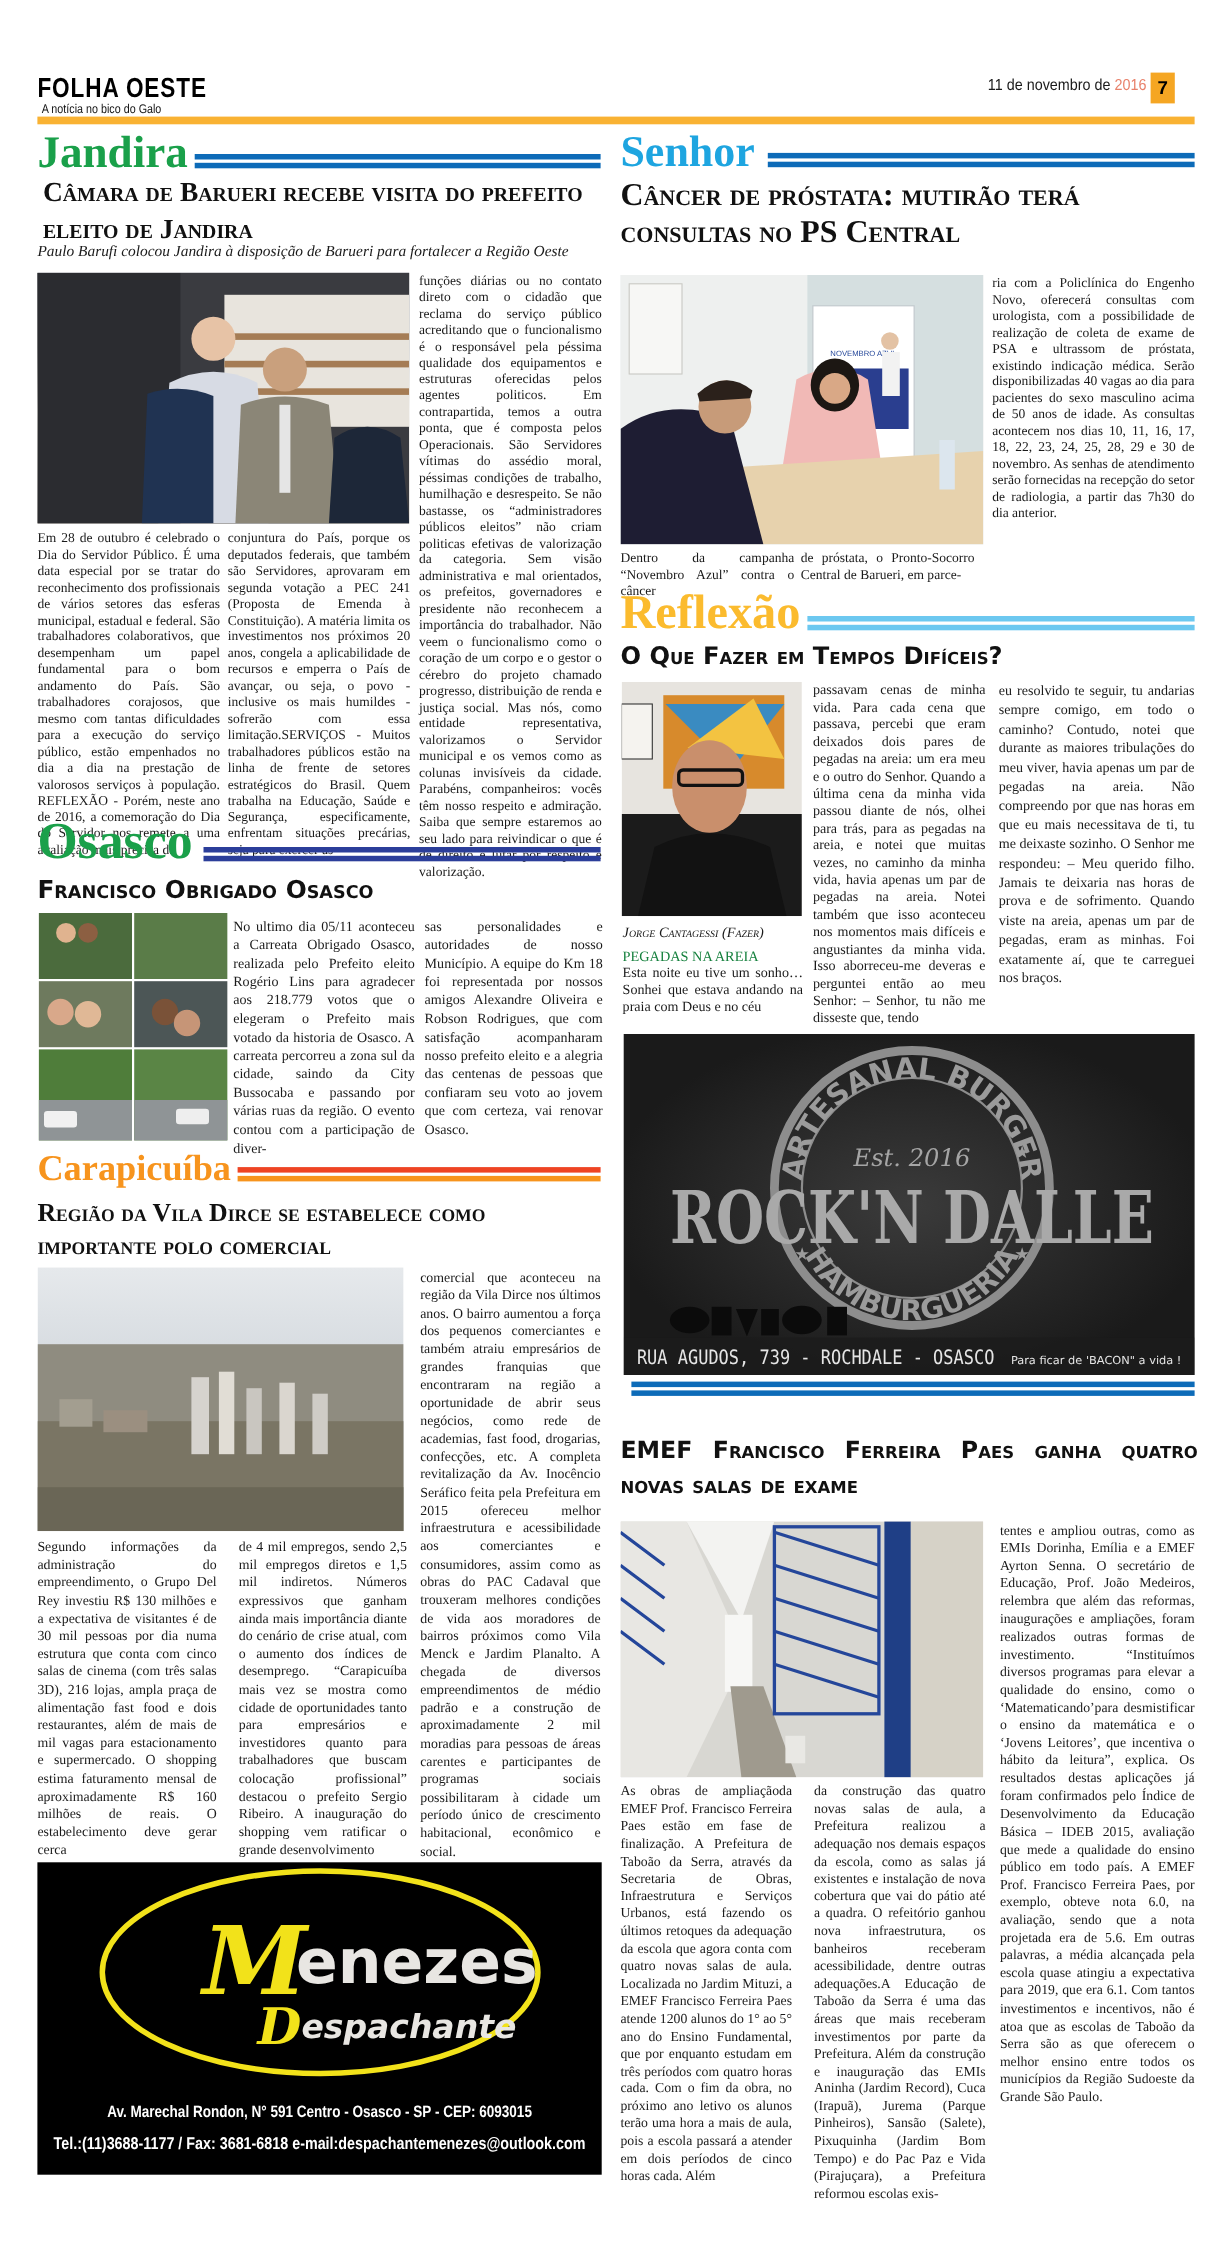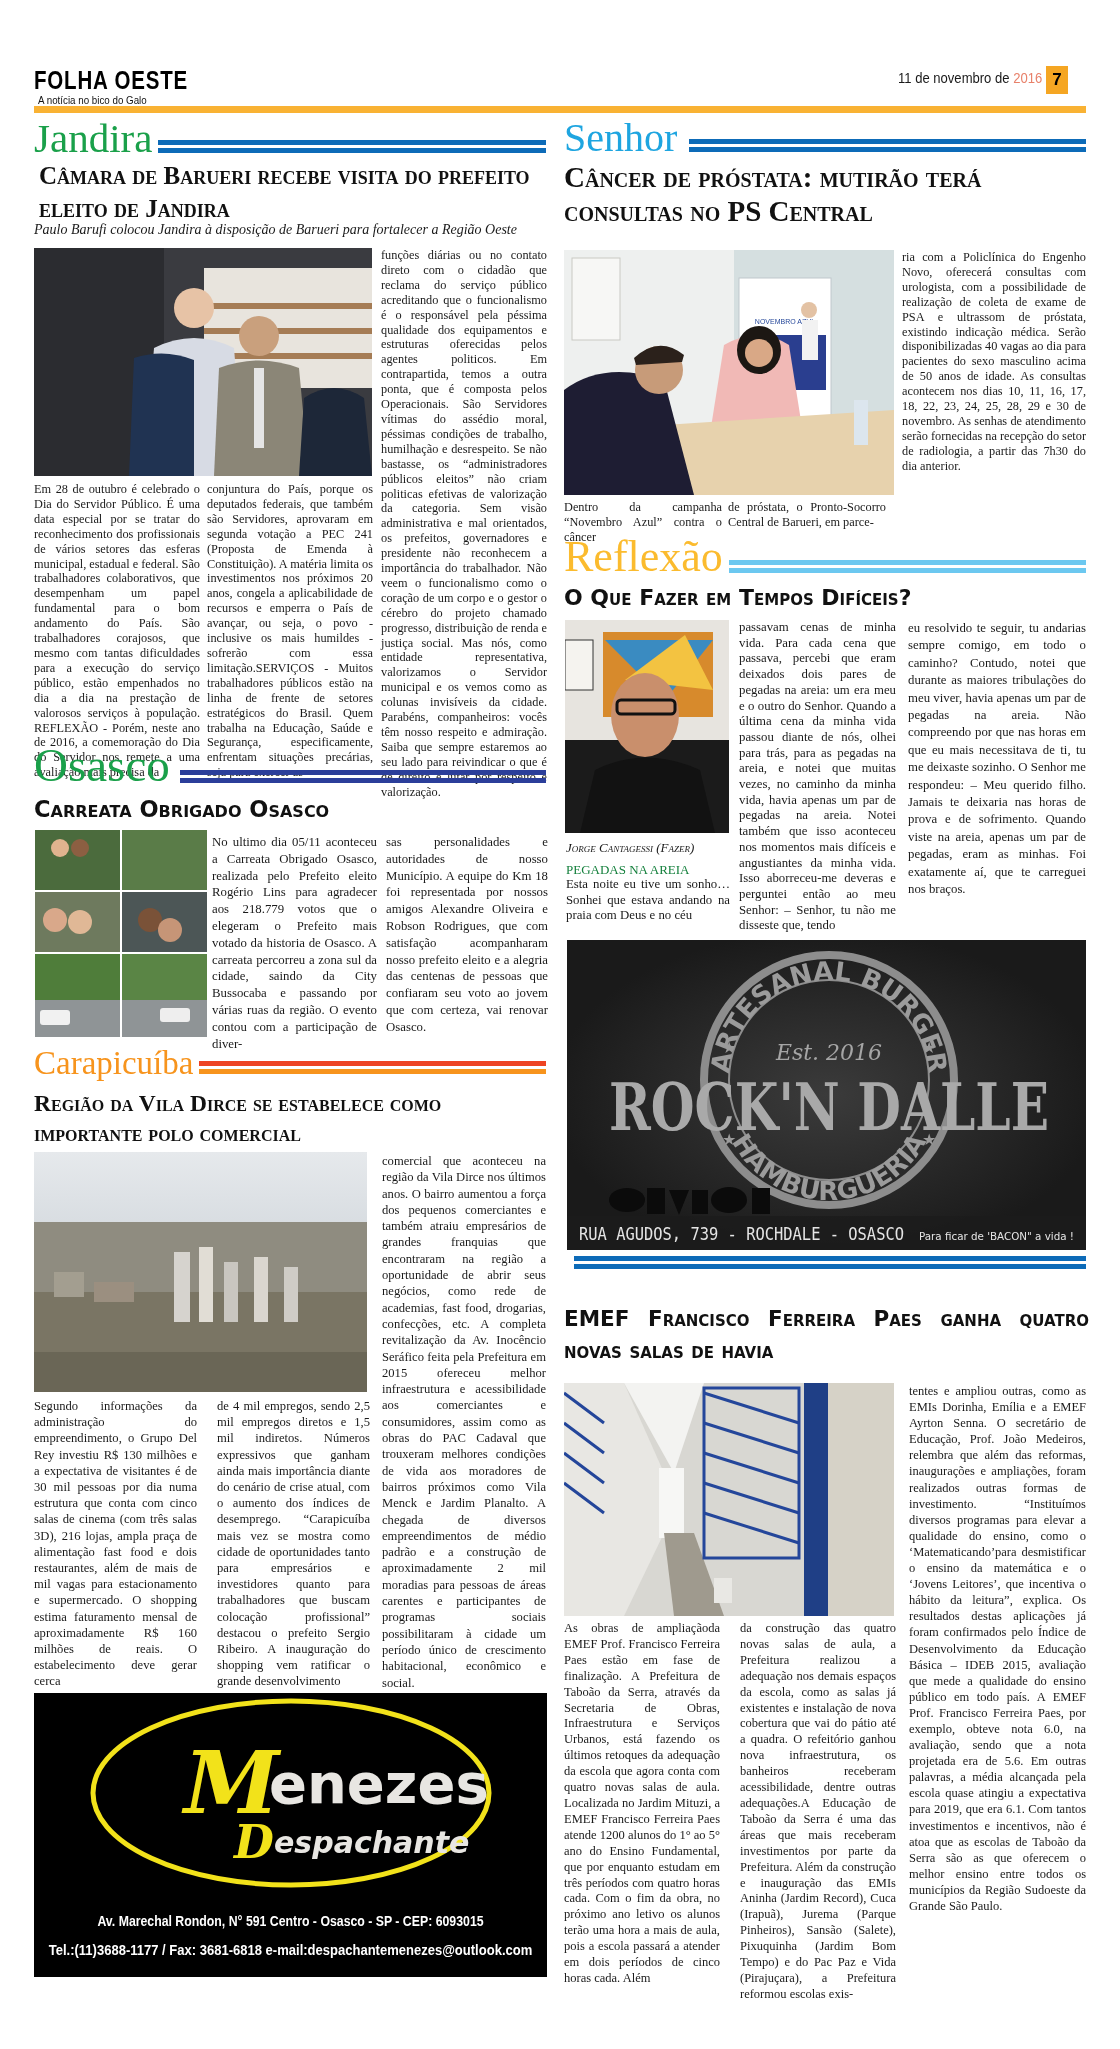--- a/index.html
+++ b/index.html
@@ -11,21 +11,21 @@
   
   .mast-title { left: 34px; top: 66px; font-family: "Liberation Sans", sans-serif; font-weight: bold; font-size: 25px; letter-spacing: 1px; transform: scaleX(0.82); transform-origin: left; color: #000; }
   .mast-sub { left: 38px; top: 94px; font-family: "Liberation Sans", sans-serif; font-size: 11.5px; transform: scaleX(0.85); transform-origin: left; color: #111; }
   .mast-date { right: 78px; top: 70px; font-family: "Liberation Sans", sans-serif; font-size: 14.5px; transform: scaleX(0.9); transform-origin: right; }
   .mast-date .yr { color: #e8816a; }
   .page-num { left: 1046px; top: 66px; width: 22px; height: 28px; background: #f5a623; font-family: "Liberation Sans", sans-serif; font-weight: bold; font-size: 17px; text-align: center; line-height: 28px; color: #000; }
   .mast-bar { left: 34px; top: 106px; width: 1052px; height: 7px; background: #f9b233; }
 
   
   .sec { display: flex; align-items: flex-end; }
-  .sec-name { font-family: "Liberation Serif", serif; font-weight: normal; line-height: 1; white-space: nowrap; }
+  .sec-name { font-family: "Liberation Serif", serif; font-weight: bold; line-height: 1; white-space: nowrap; }
   .rules { flex: 1; margin-left: 6px; margin-bottom: 6px; }
   .rules div { height: 5px; }
   .rules div + div { margin-top: 3px; }
 
   .headline-sans { font-family: "DejaVu Sans", sans-serif; font-weight: bold; font-variant: small-caps; color: #111; line-height: 1.3; }
   .headline-serif { font-family: "Liberation Serif", serif; font-weight: bold; font-variant: small-caps; color: #111; line-height: 1.25; }
 
   .col { font-size: 12.3px; line-height: 14.9px; text-align: justify; hyphens: manual; color: #1a1a1a; }
 
   .photo { overflow: hidden; }
@@ -137,21 +137,21 @@
 <div class="abs col" style="left:739px; top:620px; width:157px; font-size:12.8px; line-height:15.7px;">passavam cenas de minha vida. Para cada cena que passava, percebi que eram deixados dois pares de pegadas na areia: um era meu e o outro do Senhor. Quando a última cena da minha vida passou diante de nós, olhei para trás, para as pegadas na areia, e notei que muitas vezes, no caminho da minha vida, havia apenas um par de pegadas na areia. Notei também que isso aconteceu nos momentos mais difíceis e angustiantes da minha vida. Isso aborreceu-me deveras e perguntei então ao meu Senhor: – Senhor, tu não me disseste que, tendo</div>
 <div class="abs col" style="left:908px; top:620px; width:178px; font-size:12.8px; line-height:17.4px;">eu resolvido te seguir, tu andarias sempre comigo, em todo o caminho? Contudo, notei que durante as maiores tribulações do meu viver, havia apenas um par de pegadas na areia. Não compreendo por que nas horas em que eu mais necessitava de ti, tu me deixaste sozinho. O Senhor me respondeu: – Meu querido filho. Jamais te deixaria nas horas de prova e de sofrimento. Quando viste na areia, apenas um par de pegadas, eram as minhas. Foi exatamente aí, que te carreguei nos braços.</div>
 
 <div class="abs sec" style="left:34px; top:742px; width:512px;">
   <span class="sec-name" style="font-size:47px; color:#1aa04a;">Osasco</span>
   <div class="rules" style="margin-left:10px;">
       <div style="background:#2b3e9a"></div>
       <div style="background:#2b3e9a"></div>
     </div>
 </div>
-<div class="abs headline-sans" style="left:34px; top:795px; width:515px; font-size:22.5px;">Carreata Obrigado Osasco</div>
+<div class="abs headline-sans" style="left:34px; top:795px; width:515px; font-size:22.5px;">Francisco Obrigado Osasco</div>
 
 <div class="abs photo" style="left:35px; top:830px; width:172px; height:207px;">
   <svg width="172" height="207" viewBox="0 0 172 207">
     <rect width="172" height="207" fill="#fff"></rect>
     <rect x="0" y="0" width="85" height="60" fill="#4b6b3d"></rect>
     <rect x="87" y="0" width="85" height="60" fill="#5a7c48"></rect>
     <rect x="0" y="62" width="85" height="60" fill="#6e7a5e"></rect>
     <rect x="87" y="62" width="85" height="60" fill="#4c5656"></rect>
     <rect x="0" y="124" width="85" height="83" fill="#4f7d3a"></rect>
     <rect x="87" y="124" width="85" height="83" fill="#5a8545"></rect>
@@ -244,21 +244,21 @@
     <text x="352" y="300" font-family="DejaVu Sans, sans-serif" font-size="10" fill="#e5e5e5" textLength="155" lengthAdjust="spacingAndGlyphs">Para ficar de 'BACON" a vida !</text>
   </svg>
 </div>
 
 <div class="abs sec" style="left:564px; top:1256px; width:522px;">
   <div class="rules" style="margin-left:10px;">
       <div style="background:#0d6bb8"></div>
       <div style="background:#0d6bb8"></div>
     </div>
 </div>
-<div class="abs headline-sans" style="left:564px; top:1303px; width:525px; font-size:21.5px; line-height:32px; text-align:justify;">EMEF Francisco Ferreira Paes ganha quatro novas salas de havia</div>
+<div class="abs headline-sans" style="left:564px; top:1303px; width:525px; font-size:21.5px; line-height:32px; text-align:justify;">EMEF Francisco Ferreira Paes ganha quatro novas salas de exame</div>
 
 <div class="abs photo" style="left:564px; top:1383px; width:330px; height:233px;">
   <svg width="330" height="233" viewBox="0 0 330 233">
     <rect width="330" height="233" fill="#d8d7d2"></rect>
     <path d="M0 0 L60 0 L100 90 L100 150 L60 233 L0 233 Z" fill="#e8e7e3"></path>
     <path d="M60 0 L140 0 L110 90 Z" fill="#f3f3f1"></path>
     <rect x="95" y="85" width="25" height="70" fill="#f7f7f5"></rect>
     <path d="M110 233 L100 150 L130 150 L160 233 Z" fill="#9f9a8e"></path>
     <g stroke="#24469a" stroke-width="3" fill="none">
       <path d="M0 10 L40 40 M0 40 L40 70 M0 70 L40 100 M0 100 L40 130"></path>

